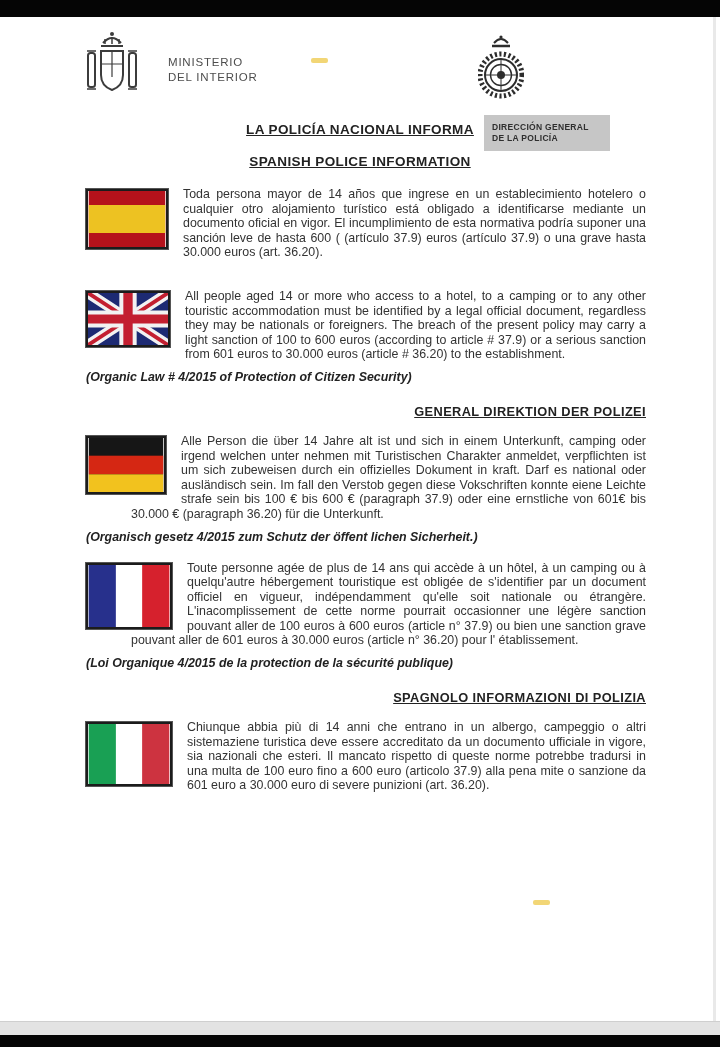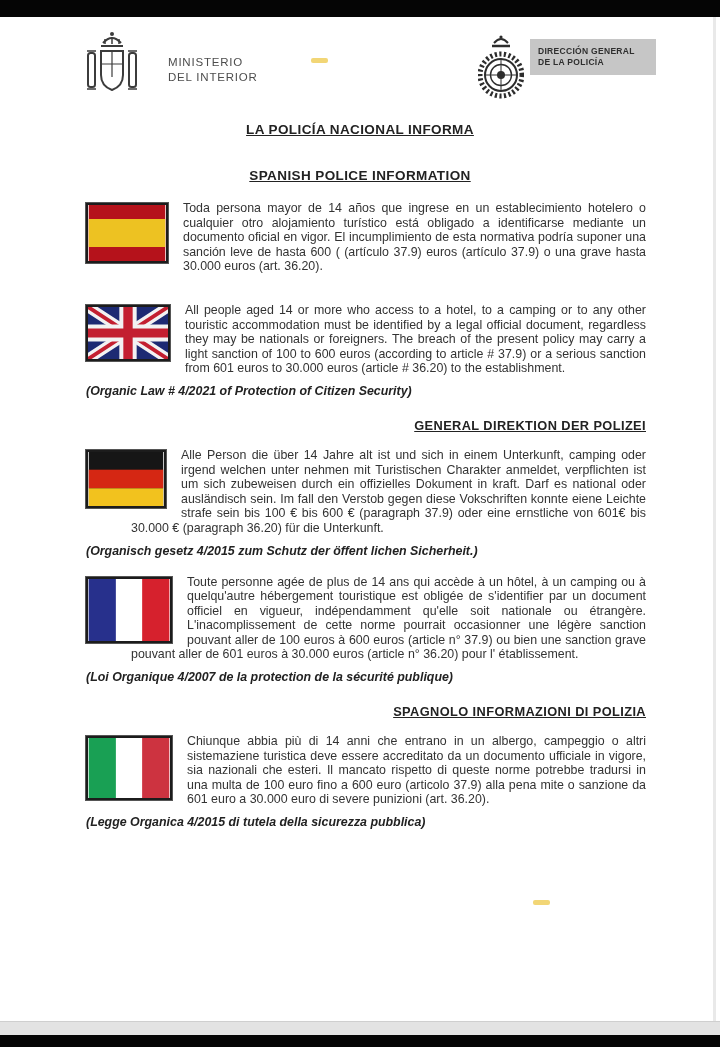--- a/index.html
+++ b/index.html
@@ -33,21 +33,21 @@
     position: relative;
     padding: 33px 58px 0 84px;
     height: 112px;
   }
   .header-left { position: absolute; left: 84px; top: 29px; display: flex; align-items: flex-start; }
   .ministry-text {
     margin-left: 28px; margin-top: 26px;
     font-size: 11.5px; line-height: 15px; letter-spacing: 0.8px;
     color: #4d4d4d;
   }
-  .header-right { position: absolute; left: 478px; top: 31px; display: flex; align-items: flex-start; }
+  .header-right { position: absolute; left: 478px; top: 31px; display: flex; align-items: flex-start; flex-direction: column; }
   .direccion-box {
     margin-left: 6px; margin-top: 8px;
     background: #c6c6c6;
     width: 126px; height: 36px;
     padding: 7px 8px;
     font-size: 8.5px; font-weight: bold; line-height: 10.5px;
     color: #2f2f2f; letter-spacing: 0.3px;
   }
   .dash {
     position: absolute;
@@ -56,21 +56,21 @@
   }
   .dash-top { left: 311px; top: 58px; }
   .dash-bottom { left: 533px; top: 900px; }
 
   
   .titles { text-align: center; margin-top: 10px; }
   .doc-title {
     font-size: 13.5px; font-weight: bold; text-decoration: underline;
     letter-spacing: 0.4px; color: #222;
   }
-  .doc-title + .doc-title { margin-top: 31px; }
+  .doc-title + .doc-title { margin-top: 17px; }
 
   
   .content { padding: 0 74px 0 86px; }
   .section { margin-top: 17px; }
   .section-heading {
     text-align: right;
     font-size: 12.8px; font-weight: bold; text-decoration: underline;
     letter-spacing: 0.4px; color: #222;
     margin: 20px 0 15px;
   }
@@ -161,53 +161,52 @@
 
   <div class="section" style="margin-top:29px;">
     <svg class="flag" width="84" height="56" viewBox="0 0 60 40" preserveAspectRatio="none">
       <rect width="60" height="40" fill="#1d2a73"></rect>
       <path d="M0,0 L60,40 M60,0 L0,40" stroke="#f2f2f2" stroke-width="8"></path>
       <path d="M0,0 L60,40 M60,0 L0,40" stroke="#c31f30" stroke-width="3"></path>
       <path d="M30,0 V40 M0,20 H60" stroke="#f2f2f2" stroke-width="13"></path>
       <path d="M30,0 V40 M0,20 H60" stroke="#c31f30" stroke-width="7"></path>
     </svg>
     <p>All people aged 14 or more who access to a hotel, to a camping or to any other touristic accommodation must be identified by a legal official document, regardless they may be nationals or foreigners. The breach of the present policy may carry a light sanction of 100 to 600 euros (according to article # 37.9) or a serious sanction from 601 euros to 30.000 euros (article # 36.20) to the establishment.</p>
-    <div class="caption">(Organic Law # 4/2021 of Protection of Citizen Security)</div>
+    <div class="caption">(Organic Law # 4/2015 of Protection of Citizen Security)</div>
   </div>
 
   <div class="section">
     <div class="section-heading">GENERAL DIREKTION DER POLIZEI</div>
     <svg class="flag" width="80" height="58" viewBox="0 0 80 58">
       <rect width="80" height="58" fill="#161616"></rect>
       <rect y="19" width="80" height="20" fill="#d52713"></rect>
       <rect y="39" width="80" height="19" fill="#f2c21e"></rect>
     </svg>
     <p>Alle Person die über 14 Jahre alt ist und sich in einem Unterkunft, camping oder irgend welchen unter nehmen mit Turistischen Charakter anmeldet, verpflichten ist um sich zubeweisen durch ein offizielles Dokument in kraft. Darf es national oder ausländisch sein. Im fall den Verstob gegen diese Vokschriften konnte eiene Leichte strafe sein bis 100 € bis 600 €  (paragraph 37.9) oder eine ernstliche von 601€ bis 30.000 € (paragraph 36.20) für die Unterkunft.</p>
     <div class="caption">(Organisch  gesetz 4/2015 zum Schutz der öffent lichen Sicherheit.)</div>
   </div>
 
   <div class="section">
     <svg class="flag" width="86" height="66" viewBox="0 0 86 66">
       <rect width="86" height="66" fill="#ffffff"></rect>
       <rect width="29" height="66" fill="#27308c"></rect>
       <rect x="57" width="29" height="66" fill="#d6212d"></rect>
     </svg>
     <p>Toute personne agée de plus de 14 ans qui accède à un hôtel, à un camping ou à quelqu'autre hébergement touristique est obligée de s'identifier par un document officiel en vigueur, indépendamment qu'elle soit nationale ou étrangère. L'inacomplissement de cette norme pourrait occasionner une légère sanction pouvant aller de 100 euros à  600 euros (article n° 37.9) ou bien une sanction grave pouvant aller de 601 euros à 30.000 euros (article n° 36.20) pour l' établissement.</p>
-    <div class="caption">(Loi Organique 4/2007 de la protection de la sécurité publique)</div>
+    <div class="caption">(Loi Organique 4/2015 de la protection de la sécurité publique)</div>
   </div>
 
   <div class="section">
     <div class="section-heading">SPAGNOLO INFORMAZIONI DI POLIZIA</div>
     <svg class="flag" width="86" height="64" viewBox="0 0 86 64">
       <rect width="86" height="64" fill="#ffffff"></rect>
       <rect width="29" height="64" fill="#19a054"></rect>
       <rect x="57" width="29" height="64" fill="#cd3340"></rect>
     </svg>
     <p>Chiunque abbia più di 14 anni che entrano in un albergo, campeggio o altri sistemaziene turistica deve essere accreditato da un documento ufficiale in vigore, sia nazionali che esteri. Il mancato rispetto di queste norme potrebbe tradursi in una multa de 100 euro fino a 600 euro (articolo 37.9) alla pena mite o sanzione da 601 euro a 30.000 euro di severe punizioni (art. 36.20).</p>
-    <div class="caption">(Legge Organica 4/2015 di tutela della sicurezza pubblica)</div>
   </div>
 
 </div>
 
 <div class="dash dash-bottom"></div>
 
 <div class="page-right-edge"></div>
 <div class="bar-bottom-gray"></div>
 <div class="bar-bottom-black"></div>
 

